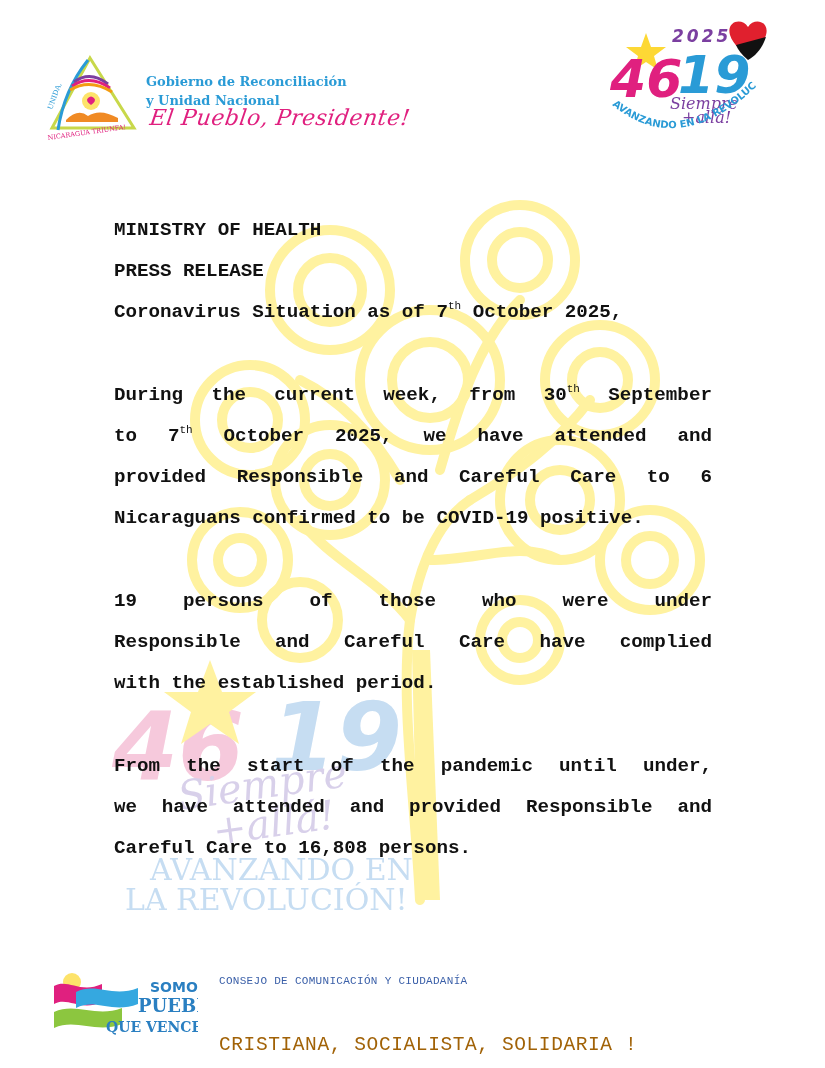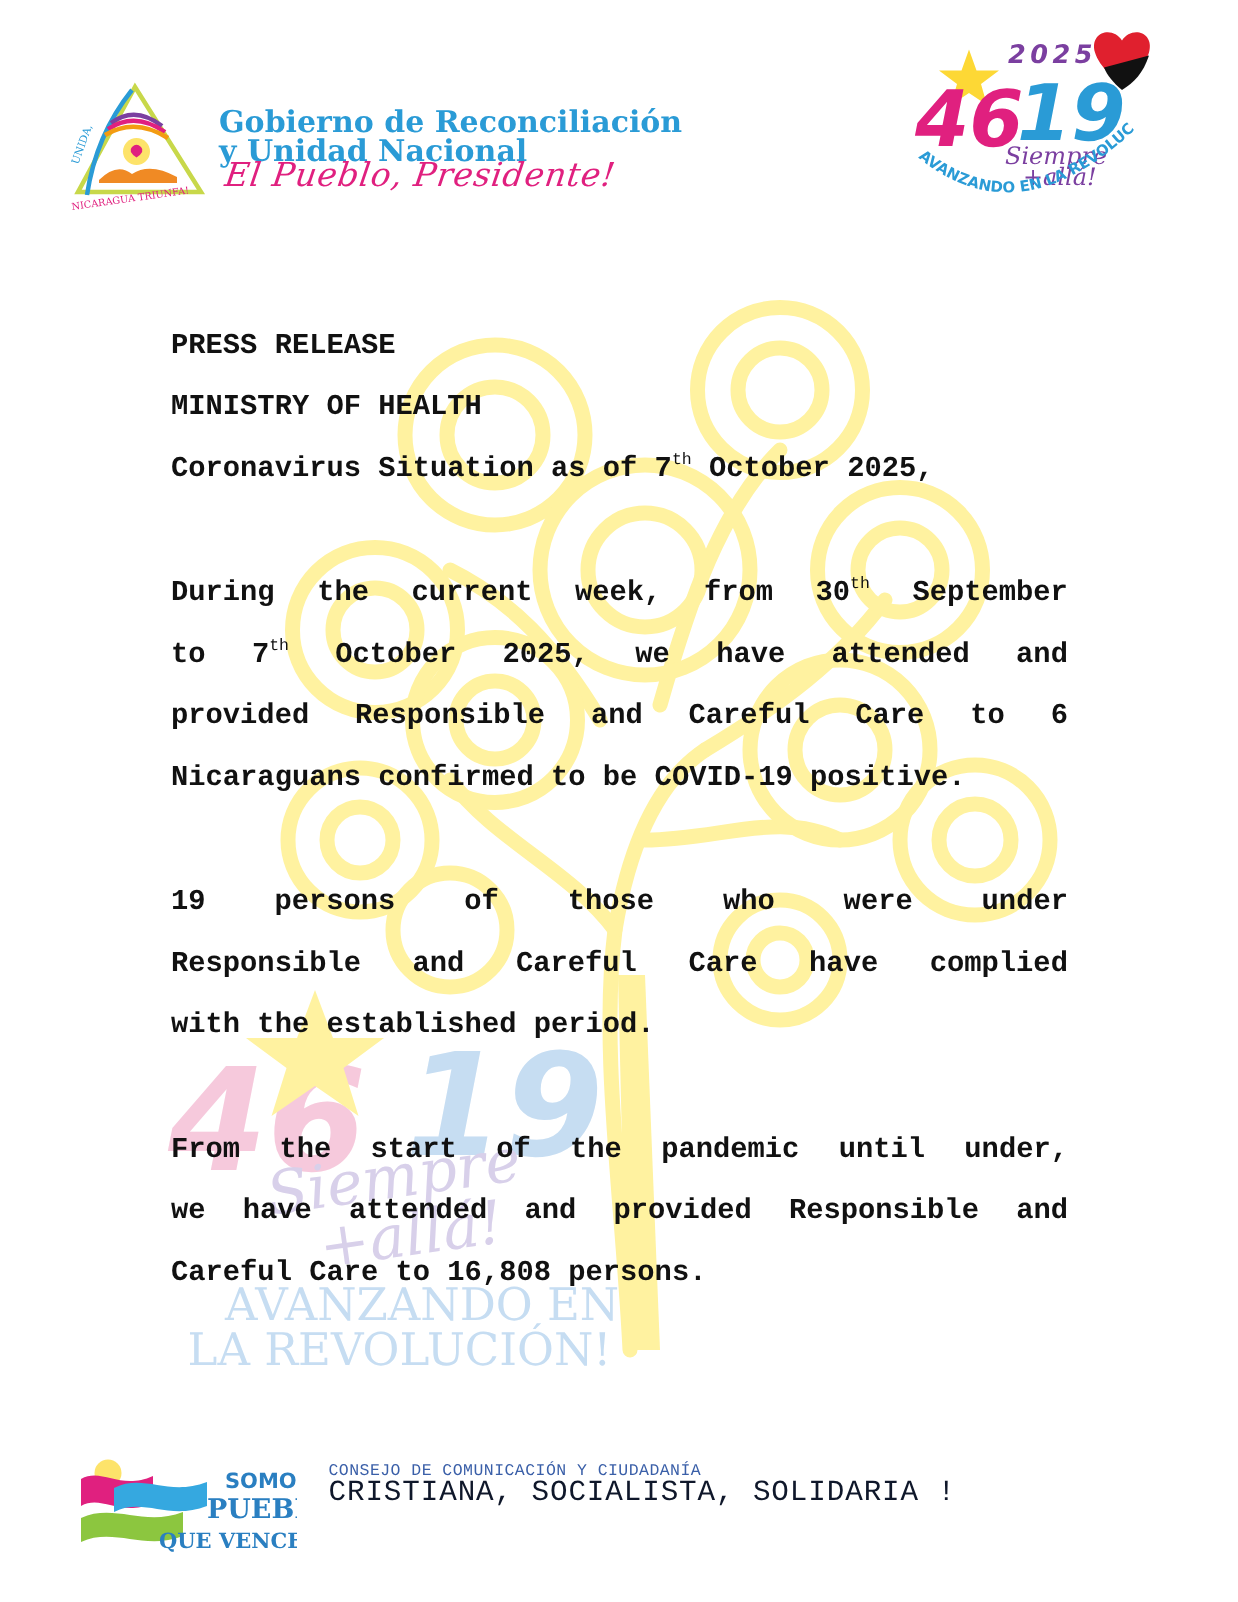--- a/index.html
+++ b/index.html
@@ -4,37 +4,37 @@
 <style>
   html, body { margin: 0; padding: 0; background: #ffffff; }
   body { width: 825px; height: 1068px; position: relative; overflow: hidden; font-family: "Liberation Mono", "DejaVu Sans Mono", monospace; }
   .page { position: absolute; left: 0; top: 0; width: 825px; height: 1068px; background: #fff; }
 
   
   .wm { position: absolute; left: 0; top: 0; width: 825px; height: 1068px; pointer-events: none; }
 
   
   .gov-logo { position: absolute; left: 44px; top: 50px; width: 95px; height: 92px; }
-  .gov-text { position: absolute; left: 146px; top: 72px; color: #2a9bd6; font-family: "DejaVu Serif", serif; font-weight: bold; font-size: 20px; line-height: 19px; }
+  .gov-text { position: absolute; left: 146px; top: 72px; color: #2a9bd6; font-family: "DejaVu Serif", serif; font-weight: bold; font-size: 13px; line-height: 19px; }
   .gov-slogan { position: absolute; left: 150px; top: 105px; color: #e0207f; font-family: "DejaVu Serif", serif; font-style: italic; font-size: 22px; letter-spacing: 0.5px; transform: skewX(-8deg); }
 
   
   .badge { position: absolute; left: 600px; top: 15px; width: 180px; height: 130px; }
 
   
   .content { position: absolute; left: 114px; top: 212px; width: 598px; color: #111; font-family: "Liberation Mono", "DejaVu Sans Mono", monospace; font-weight: bold; font-size: 19.2px; }
   .line { height: 41px; line-height: 36px; white-space: nowrap; }
   .just { display: flex; justify-content: space-between; }
   .gap { height: 42px; }
   sup { font-size: 11px; vertical-align: 0; position: relative; top: -8px; font-weight: normal; }
 
   
   .foot-logo { position: absolute; left: 46px; top: 968px; width: 152px; height: 72px; }
   .foot-l1 { position: absolute; left: 219px; top: 975px; color: #3a5fa8; font-family: "Liberation Mono", monospace; font-size: 11px; letter-spacing: 0.3px; }
-  .foot-l2 { position: absolute; left: 219px; top: 984px; color: #0f172a; font-family: "Liberation Mono", monospace; font-size: 19.5px; letter-spacing: 0.6px; }
+  .foot-l2 { position: absolute; left: 219px; top: 1034px; color: #a16207; font-family: "Liberation Mono", monospace; font-size: 19.5px; letter-spacing: 0.6px; }
 </style>
 </head>
 <body>
 
 <div class="page">
 
   <svg class="wm" viewBox="0 0 825 1068" xmlns="http://www.w3.org/2000/svg">
     <g fill="none" stroke="#fff2a0" stroke-width="10" stroke-linecap="round">
 
       <path d="M420 900 C 415 800, 400 700, 410 620 C 420 560, 440 520, 470 500"></path>
@@ -109,22 +109,22 @@
     <text x="78" y="78" font-family="DejaVu Sans, sans-serif" font-weight="bold" font-style="italic" font-size="52" fill="#2a9bd6">19</text>
     <text x="70" y="94" font-family="DejaVu Serif, serif" font-style="italic" font-size="16" fill="#7b3fa0">Siempre</text>
     <text x="82" y="108" font-family="DejaVu Serif, serif" font-style="italic" font-size="16" fill="#7b3fa0">+allá!</text>
     <path id="arc" d="M12 90 Q 80 145 158 70" fill="none"></path>
     <text font-family="DejaVu Sans, sans-serif" font-weight="bold" font-size="10" fill="#2a9bd6">
       <textPath href="#arc">AVANZANDO EN LA REVOLUCIÓN!</textPath>
     </text>
   </svg>
 
   <div class="content">
+    <div class="line">MINISTRY OF HEALTH</div>
     <div class="line">PRESS RELEASE</div>
-    <div class="line">MINISTRY OF HEALTH</div>
     <div class="line"><span>Coronavirus Situation as of 7</span><sup>th</sup><span> October 2025,</span></div>
 
     <div class="gap"></div>
 
     <div>
       <div class="line just">
         <span>During</span>
         <span>the</span>
         <span>current</span>
         <span>week,</span>

